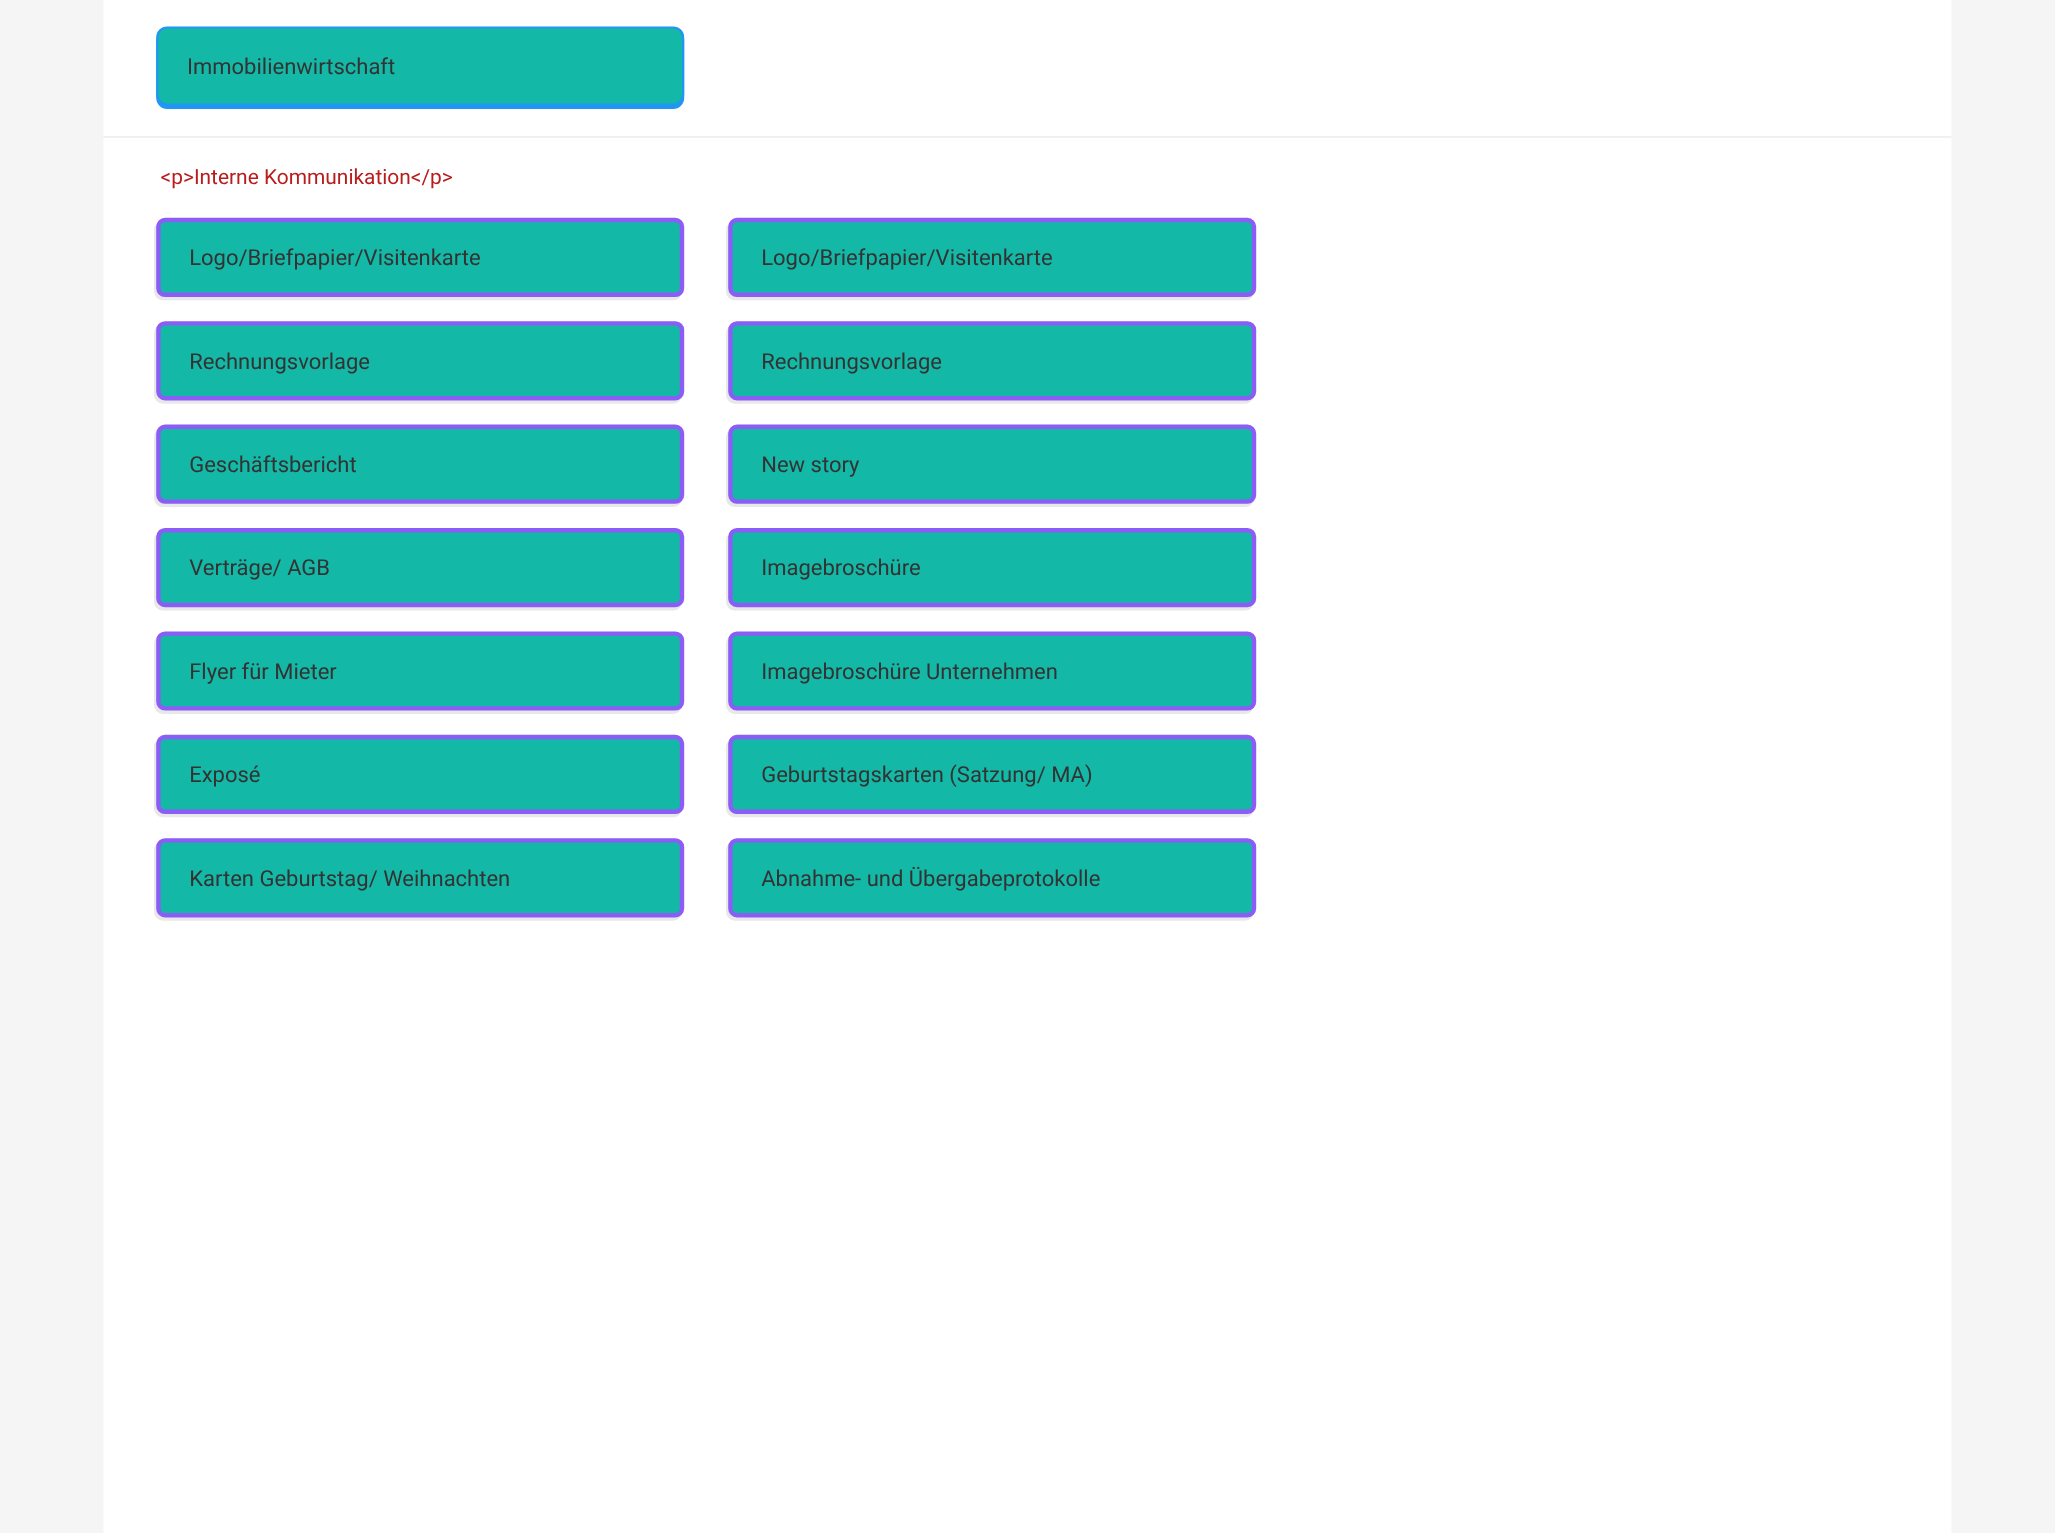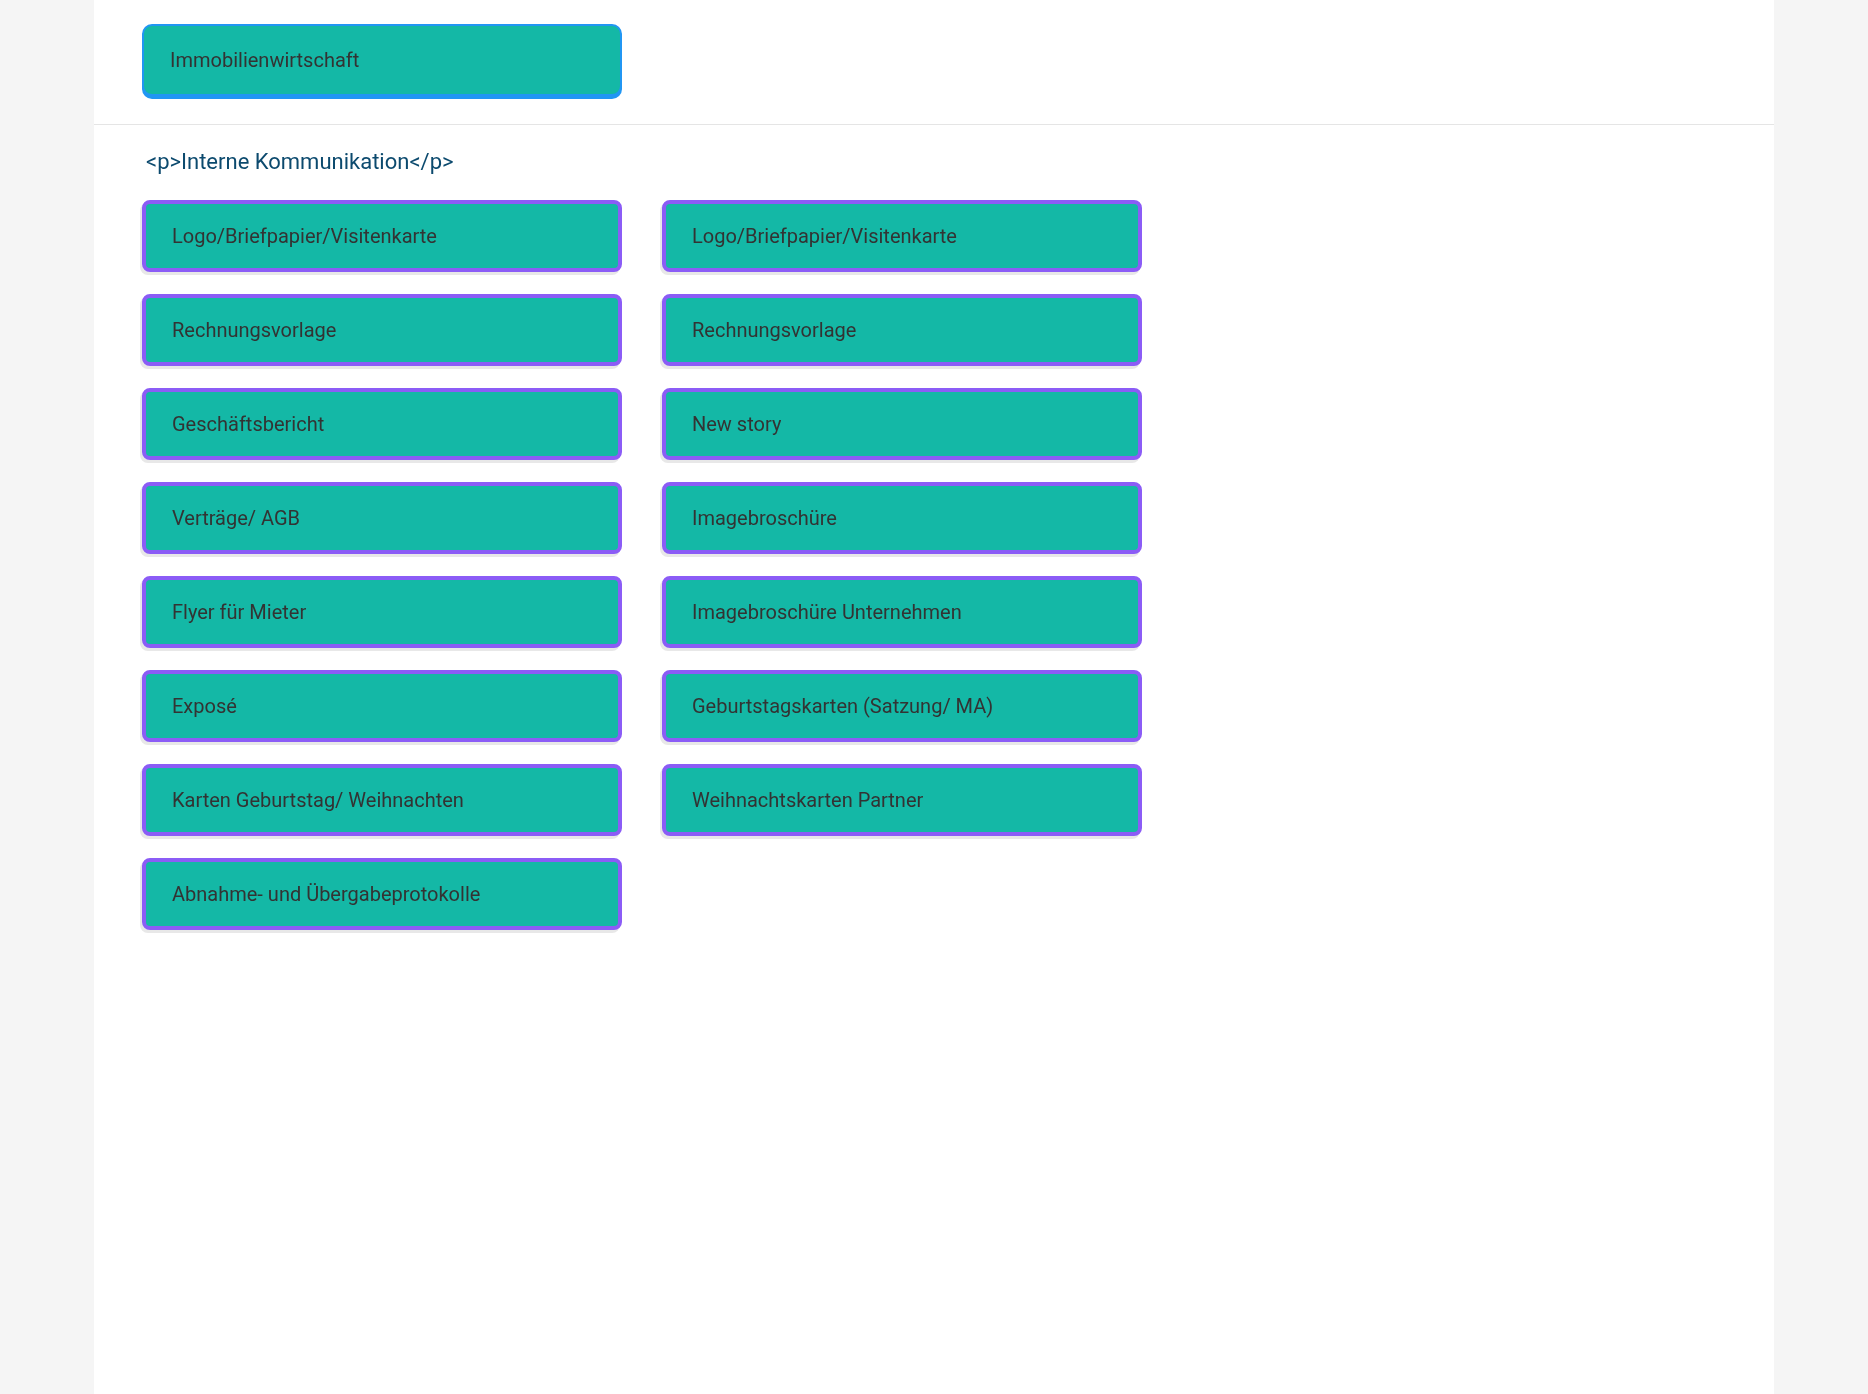--- a/index.html
+++ b/index.html
@@ -58,22 +58,22 @@
       box-shadow: -2px 3px 0 0 #e8e8e8;
       border-radius: 8px;
     }
     .card-grey .label {
       color: #333;
     }
     .placeholder {
       color: #9a9a9a;
     }
     .heading {
-      font-size: 22px;
-      color: #0c4a6e;
+      font-size: 19px;
+      color: #b91c1c;
       margin-bottom: 26px;
       padding-left: 4px;
     }
     .story-grid {
       display: grid;
       grid-template-columns: 480px 480px;
       column-gap: 40px;
       row-gap: 22px;
     }
     .label {
@@ -140,21 +140,18 @@
       </div>
 
       <div class="card card-grey">
         <span class="label">Geburtstagskarten (Satzung/ MA)</span>
       </div>
       <div class="card card-grey">
         <span class="label">Karten Geburtstag/ Weihnachten</span>
       </div>
 
       <div class="card card-grey">
-        <span class="label">Weihnachtskarten Partner</span>
-      </div>
-      <div class="card card-grey">
         <span class="label">Abnahme- und Übergabeprotokolle</span>
       </div>
     </div>
   </div>
 
 </div>
 
 </body></html>

